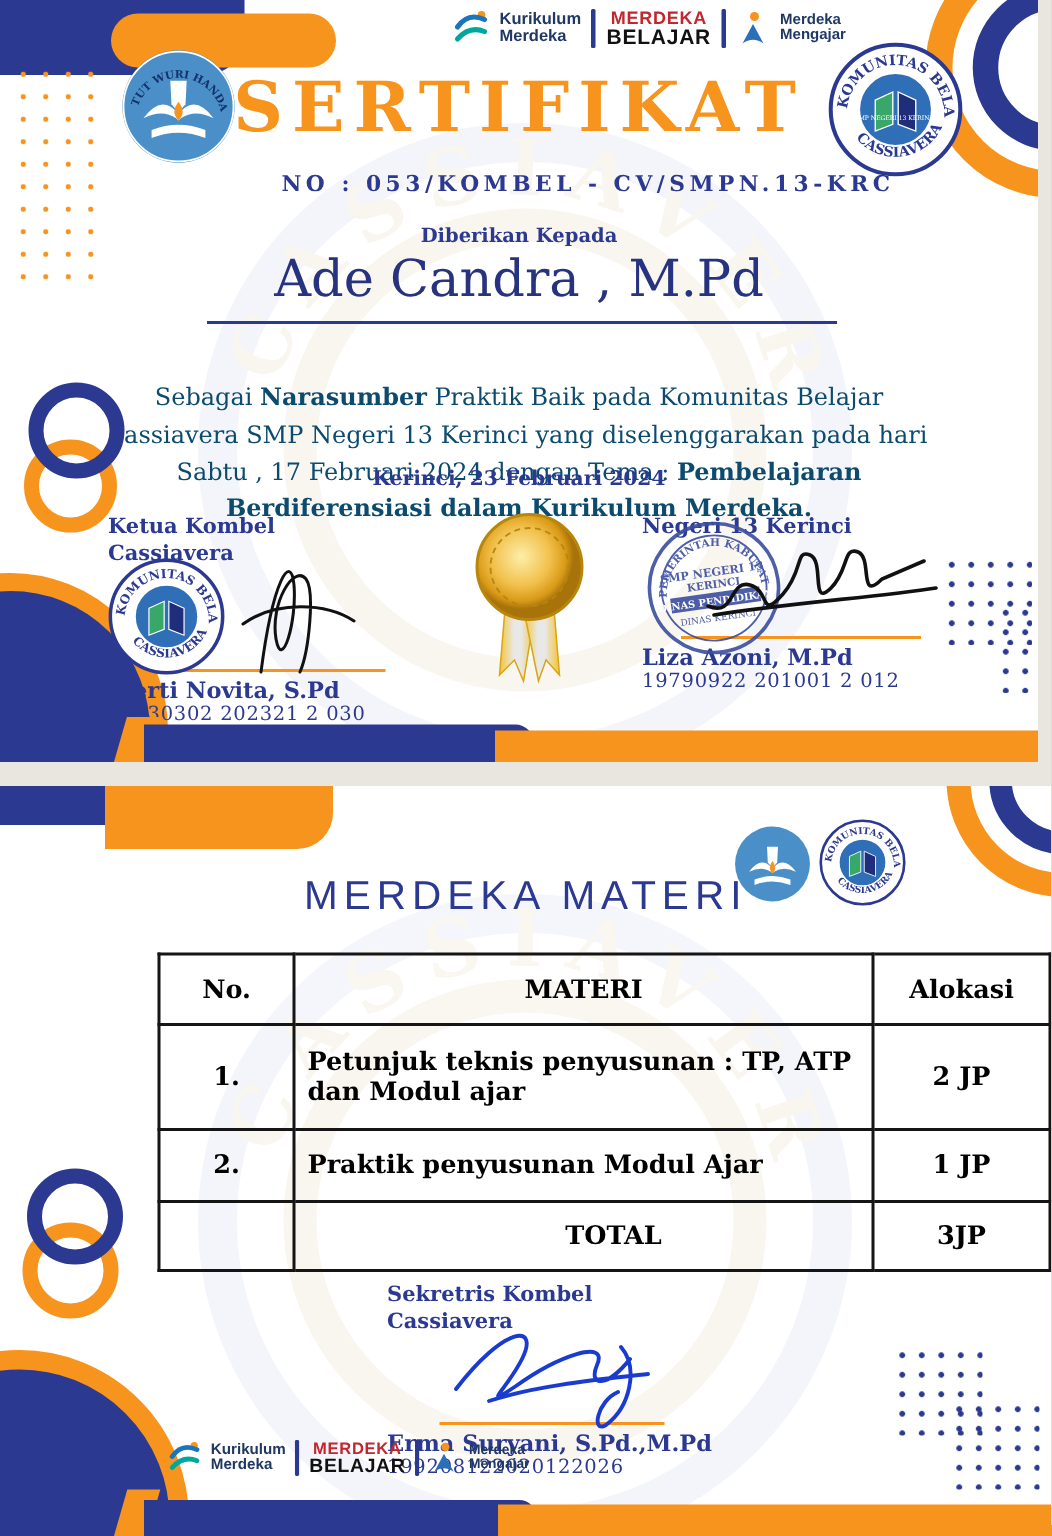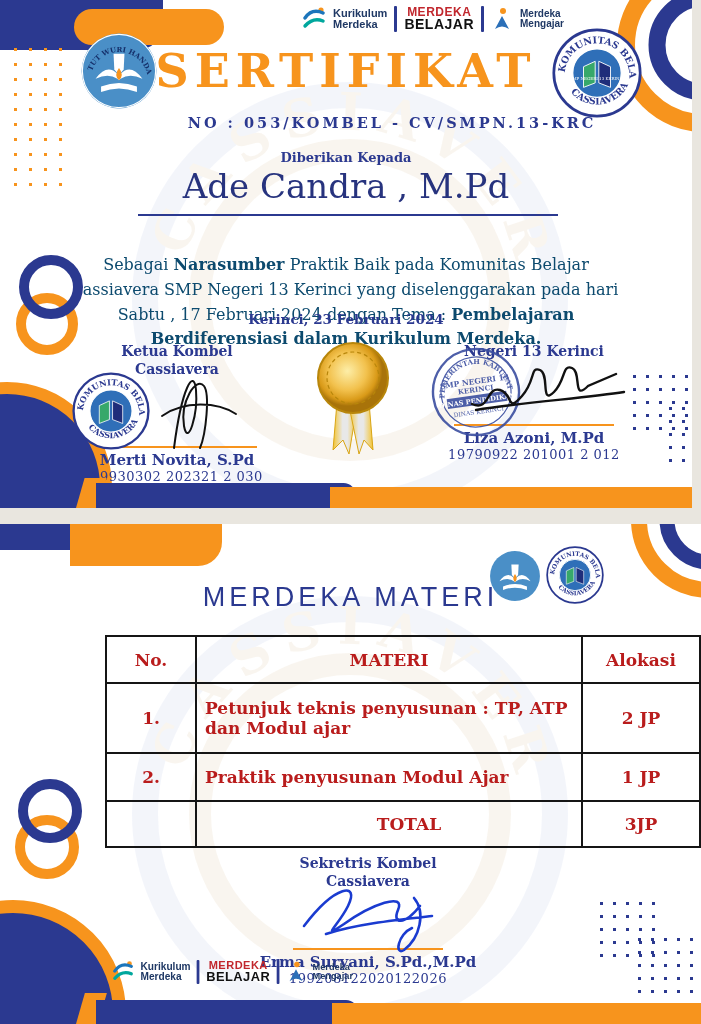--- a/index.html
+++ b/index.html
@@ -23,38 +23,38 @@
   
   .ctr{position:absolute;left:0;width:100%;text-align:center;}
   .title{font-size:46px;font-weight:bold;color:#f7941d;letter-spacing:6px;}
   .subtitle{font-size:13px;font-weight:bold;color:#2b3990;letter-spacing:0.4px;}
   .no-line{font-size:14.5px;font-weight:bold;color:#2b3990;letter-spacing:3px;padding-left:46px;}
   .given{font-size:13px;font-weight:bold;}
   .name{font-size:34px;color:#27337e;}
   .name-rule{position:absolute;height:2px;background:#2b3990;}
   .body-text{position:absolute;font-size:16px;line-height:1.55;text-align:center;color:#0c4a6e;margin-top:23px;}
   .place-date{font-size:13.5px;font-weight:bold;}
-  .sign{position:absolute;text-align:center;}
+  .sign{position:absolute;text-align:left;}
   .sign .role{font-size:14px;font-weight:bold;line-height:1.3;}
   .sign .sname{font-size:15px;font-weight:bold;}
   .sign .nip{font-size:13px;letter-spacing:0.5px;}
   .sig-rule{height:2px;background:#f7941d;margin:2px auto 3px auto;}
   .p2-title{font-family:"Liberation Sans",sans-serif;font-size:27px;letter-spacing:4px;color:#2b3990;font-weight:400;}
 
   
   .brand{position:absolute;display:flex;align-items:center;gap:7px;font-family:"Liberation Sans",sans-serif;}
   .brand .txt2{display:flex;flex-direction:column;line-height:1.02;font-weight:bold;color:#1f3864;font-size:11px;}
   .brand .sep{width:3px;height:26px;background:#2b3990;border-radius:1px;}
   .brand .mb{display:flex;flex-direction:column;line-height:0.95;text-align:center;font-weight:bold;}
   .brand .mb .m{color:#c1272d;font-size:12px;letter-spacing:0.5px;}
   .brand .mb .b{color:#111;font-size:14px;letter-spacing:0.5px;}
   .brand .txt3{display:flex;flex-direction:column;line-height:1.05;font-weight:bold;color:#1f3864;font-size:10px;}
 
   
-  .mtable{position:absolute;border-collapse:collapse;font-size:17px;color:#b91c1c;}
+  .mtable{position:absolute;border-collapse:collapse;font-size:17px;color:#000000;}
   .mtable td,.mtable th{border:2px solid #151515;padding:2px 8px;font-weight:bold;}
   .mtable th{font-weight:bold;}
   .col-no{width:72px;text-align:center;}
   .col-mat{width:328px;}
   .col-alk{width:100px;text-align:center;}
 </style>
 </head>
 <body>
 
 <div id="canvas">

